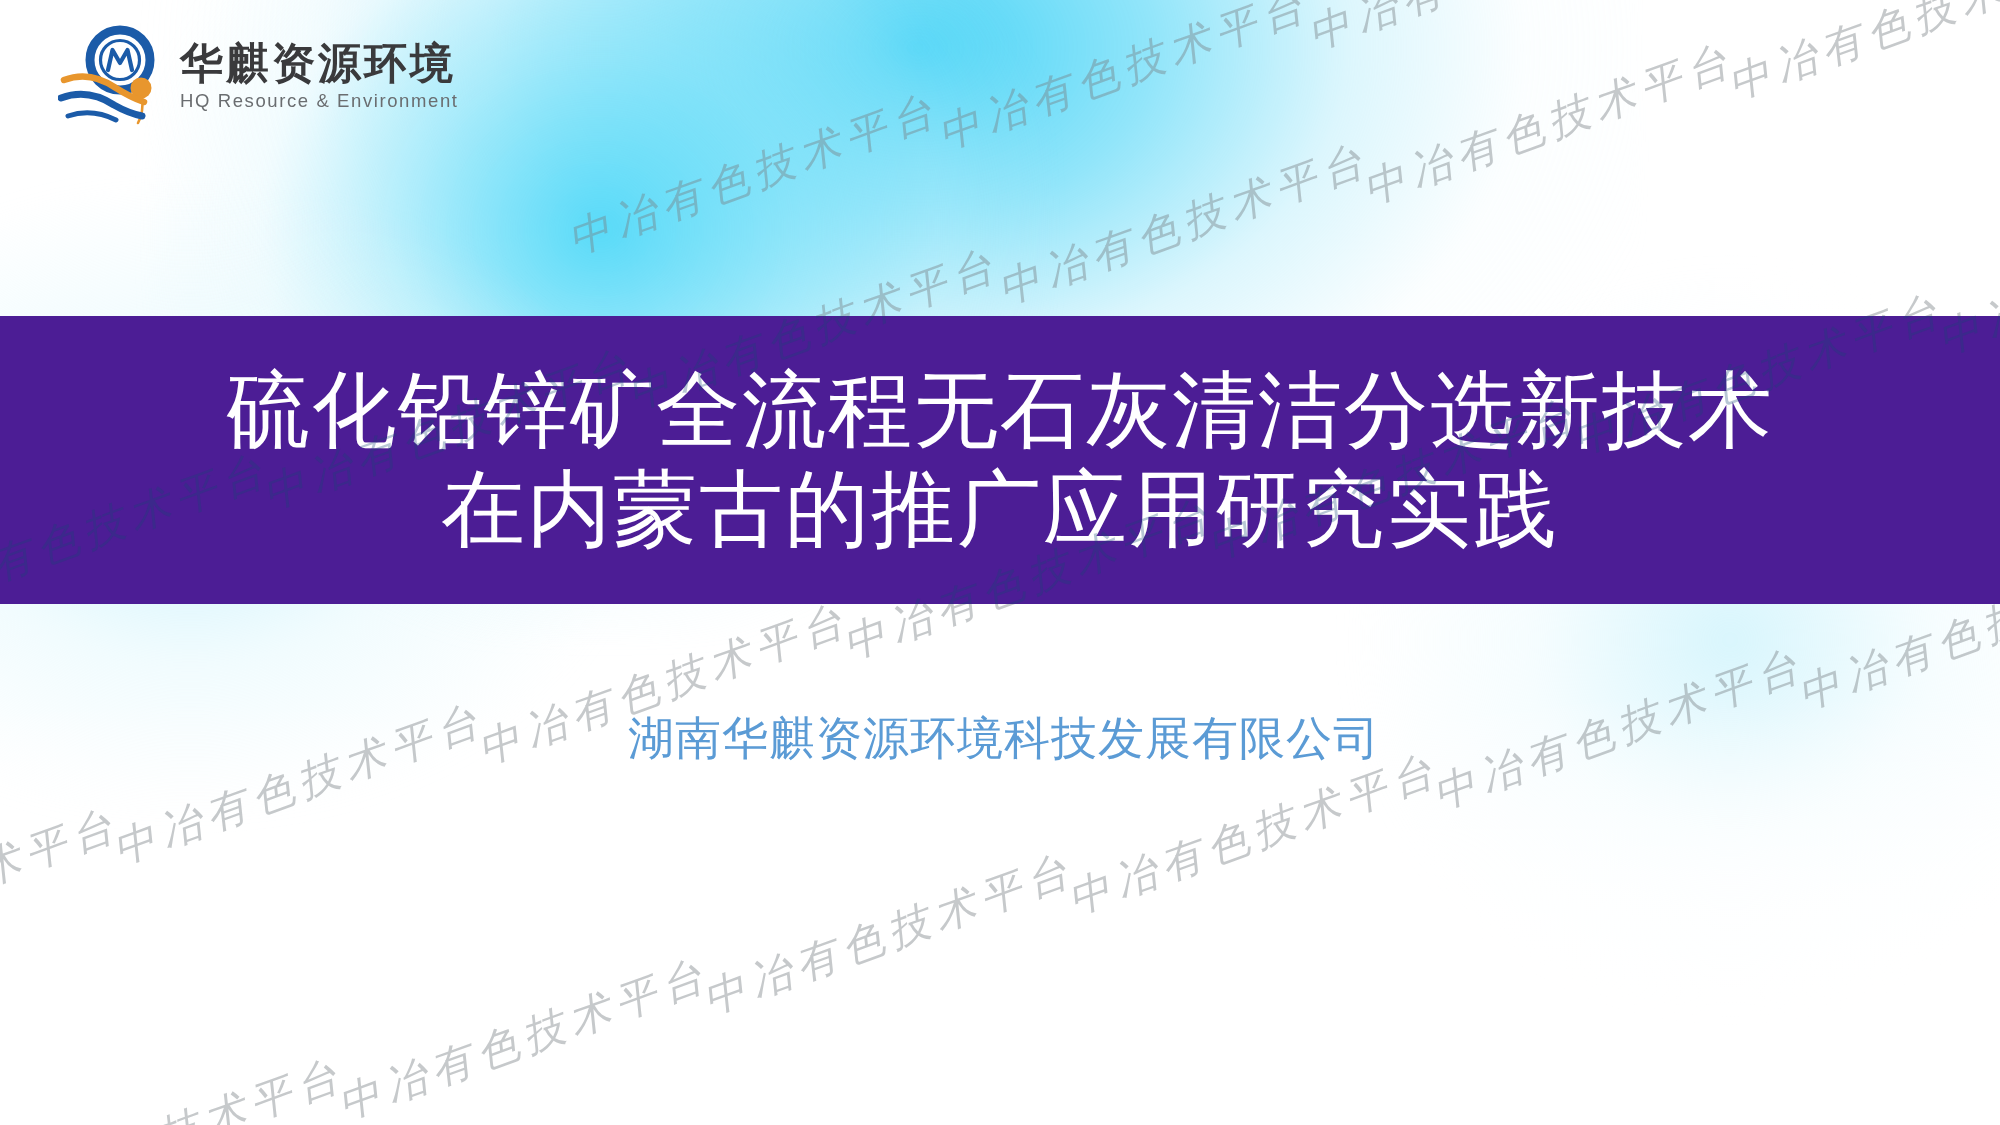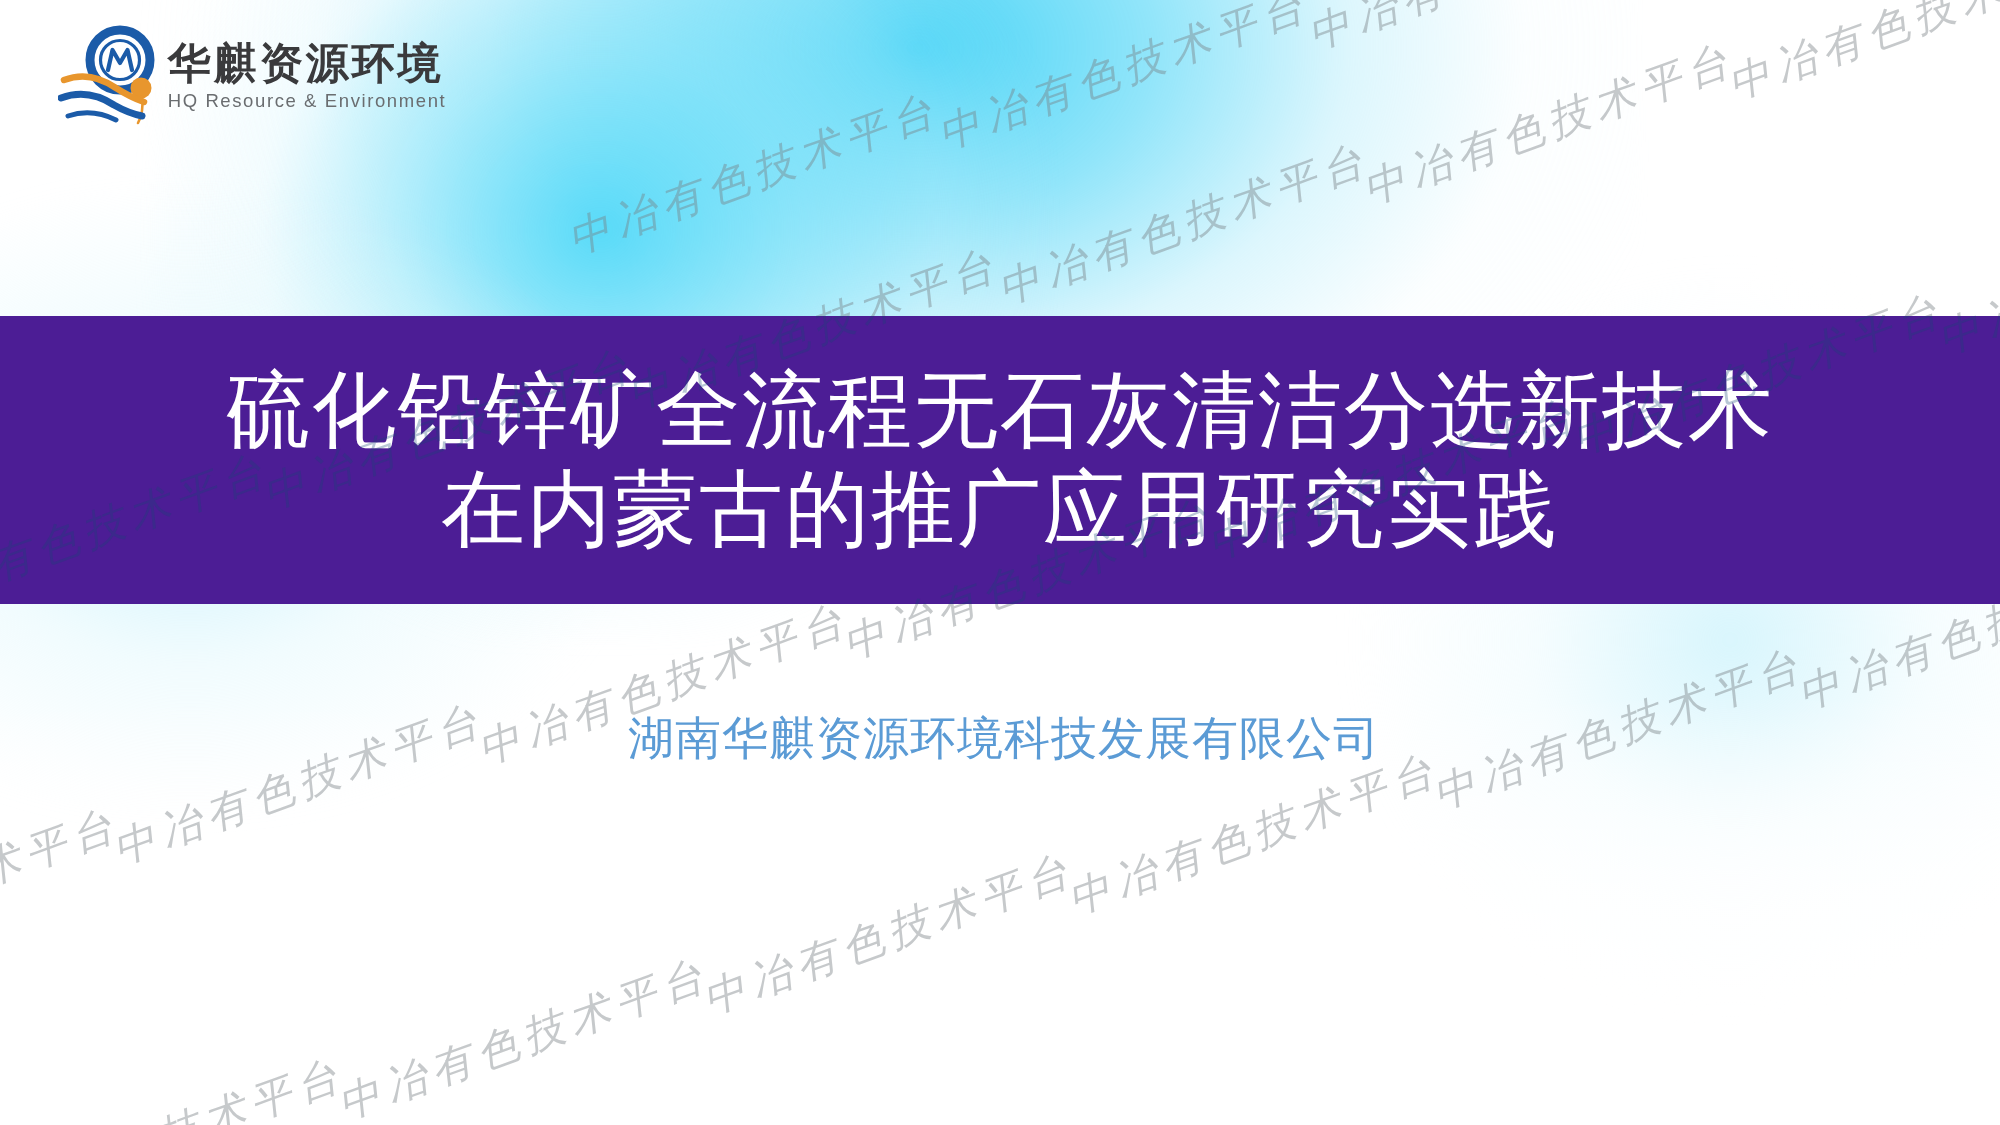--- a/index.html
+++ b/index.html
@@ -98,28 +98,27 @@
     white-space: nowrap;
     transform: rotate(-20deg);
     transform-origin: left top;
     font-style: italic;
     font-weight: 400;
   }
 
   
   .logo-block {
     position: absolute;
-    left: 42px;
+    left: 58px;
     top: 18px;
     width: 420px;
     height: 115px;
     display: flex;
     align-items: center;
-    gap: 2px;
-    justify-content: center;
+    gap: 14px;
   }
   .logo-mark {
     position: relative;
     width: 108px;
     height: 104px;
     flex: 0 0 auto;
   }
   .logo-text {
     display: flex;
     flex-direction: column;

